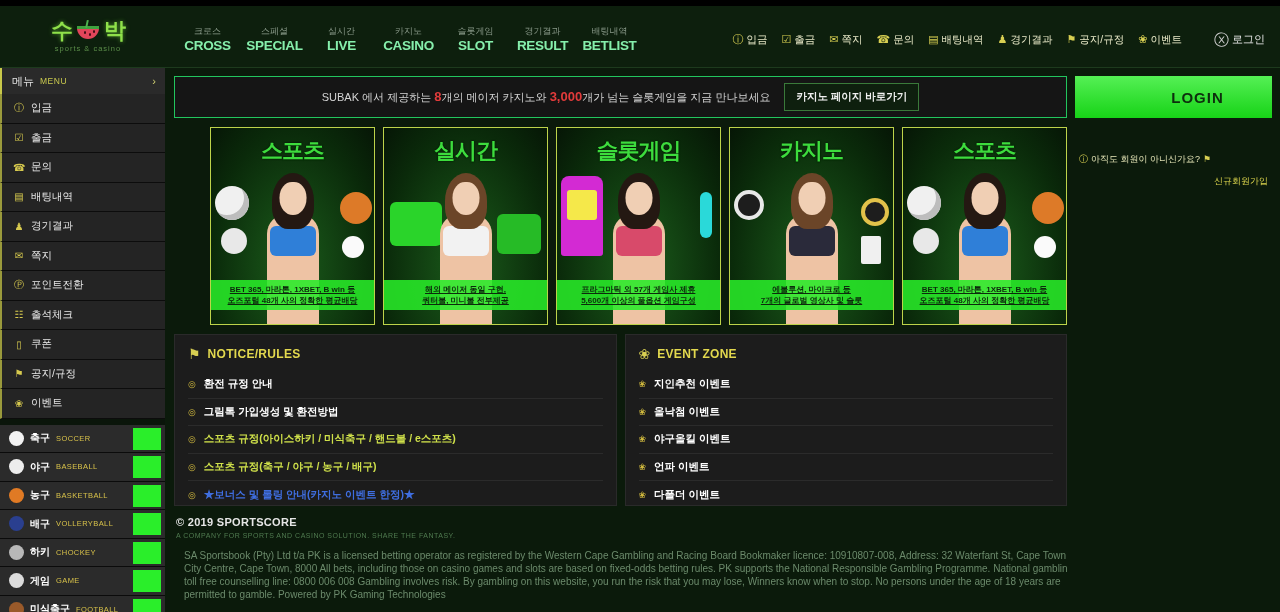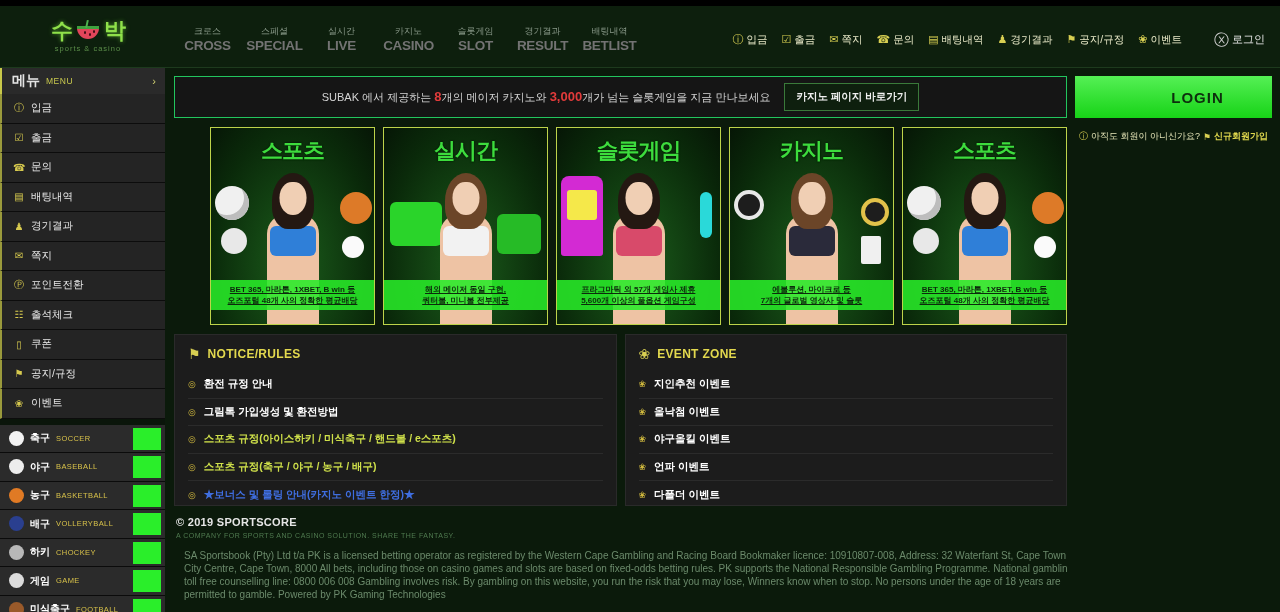--- a/index.html
+++ b/index.html
@@ -48,21 +48,21 @@
   .logo-sub {
     font-size: 7.5px; color: #5c8f4a; letter-spacing: 1px;
     margin-top: 2px; font-family: "Liberation Sans", sans-serif;
   }
   .mainnav { display: flex; align-items: flex-start; gap: 0; margin-left: 4px; }
   .navitem {
     width: 67px; text-align: center; cursor: pointer; padding-top: 4px;
   }
   .navitem .kr { font-size: 9px; color: #8a9a8a; display: block; line-height: 13px; }
   .navitem .en {
-    font-size: 13.5px; font-weight: bold; color: #737373;
+    font-size: 13.5px; font-weight: bold; color: #86efac;
     display: block; line-height: 15px; letter-spacing: -.3px;
   }
 
   .quicknav {
     position: absolute; right: 8px; top: 26px;
     display: flex; align-items: center; gap: 0;
   }
   .qitem {
     display: flex; align-items: center; gap: 3px; padding: 0 7px;
     cursor: pointer; font-size: 10.5px; color: #e9e9c8; white-space: nowrap;
@@ -75,21 +75,21 @@
   
   .page { display: flex; height: 544px; }
 
   
   .sidebar { width: 165px; background: #0a150a; flex: 0 0 165px; }
   .menu-head {
     height: 26px; background: #2a2a2a; display: flex; align-items: center;
     padding: 0 10px; border-left: 2px solid #c8c84a;
     position: relative;
   }
-  .menu-head .mh-kr { font-size: 14px; color: #e3e3e3; font-weight: bold; }
+  .menu-head .mh-kr { font-size: 11px; color: #e3e3e3; font-weight: normal; }
   .menu-head .mh-en { font-size: 8.5px; color: #c9c94e; margin-left: 6px; letter-spacing: .5px; }
   .menu-head .chev { position: absolute; right: 9px; color: #cfcf72; font-size: 11px; }
 
   .menu-item {
     height: 29.5px; background: #242424; border-bottom: 1px solid #0c0c0c;
     border-left: 2px solid #9a9a3c;
     display: flex; align-items: center; padding-left: 11px; gap: 6px;
     cursor: pointer;
   }
   .mi-icon { color: #d6c94e; font-size: 10px; width: 12px; text-align: center; }
@@ -206,21 +206,21 @@
     height: 42px; width: 100%; background: linear-gradient(#55f055, #17d317);
     border: none; color: #0d2e0d; font-size: 15px; font-weight: bold;
     letter-spacing: 1px; cursor: pointer; padding-left: 48px;
   }
   .signup-row {
     margin-top: 12px; display: flex; align-items: center; justify-content: center;
     gap: 3px; font-size: 9px;
   }
   .signup-row .sr-q { color: #e6e6b8; }
   .signup-row .sr-icon { color: #d8cf52; font-size: 9px; }
-  .signup-row .sr-link { color: #e0d94e; font-weight: bold; }
+  .signup-row .sr-link { color: #e0d94e; font-weight: normal; margin-top: 45px; }
 </style>
 </head>
 <body>
 
 <div class="topstrip"></div>
 
 <div class="header">
   <div class="logo-wrap">
     <div class="logo-row">
       <span class="logo-kr">수</span>

